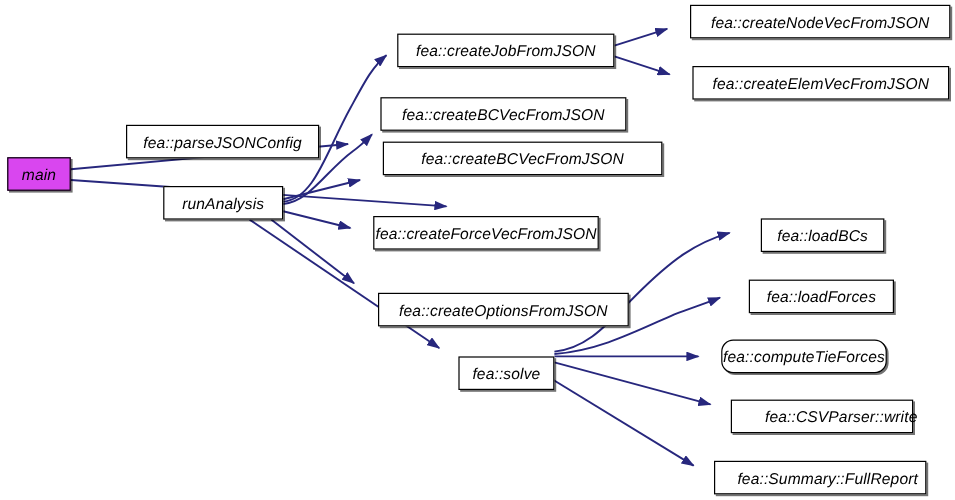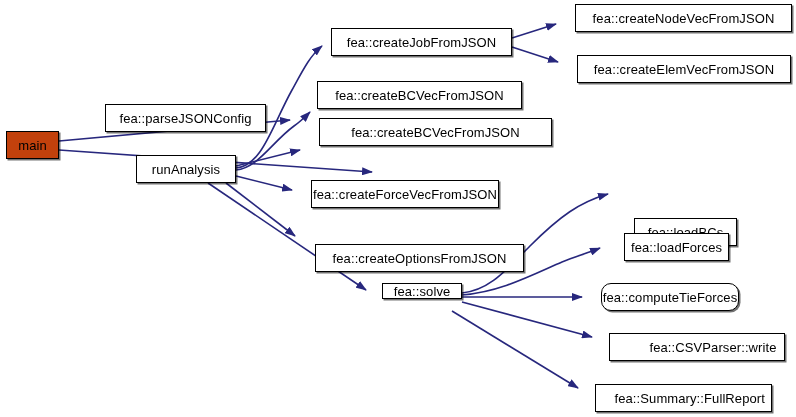--- a/index.html
+++ b/index.html
@@ -35,26 +35,27 @@
     font-size: 13px;
     line-height: 1;
     display: flex;
     align-items: center;
     justify-content: center;
     white-space: nowrap;
     letter-spacing: 0.1px;
     box-shadow: 1.5px 1.5px 0 rgba(0,0,0,0.55);
   }
   .node.current {
-    background: #c2410c;
+    background: #d946ef;
     text-align: center;
   }
   .node-label {
     display: block;
     padding: 0 6px;
+    font-style: italic;
   }
 </style>
 </head>
 <body>
 
 <div id="graph-canvas">
   <svg id="edge-layer" viewBox="0 0 796 417" xmlns="http://www.w3.org/2000/svg">
     <defs>
       <marker id="arrowhead" markerWidth="11" markerHeight="8" refX="10" refY="4" orient="auto" markerUnits="userSpaceOnUse">
         <path d="M0,0 L11,4 L0,8 z" fill="#27277d"></path>
@@ -96,38 +97,38 @@
       </div>
       <div class="node" style="left: 319px; top: 118px; width: 233px; height: 28px;">
         <span class="node-label">fea::createBCVecFromJSON</span>
       </div>
       <div class="node" style="left: 311px; top: 180px; width: 188px; height: 28px;">
         <span class="node-label">fea::createForceVecFromJSON</span>
       </div>
       <div class="node" style="left: 315px; top: 244px; width: 209px; height: 28px;">
         <span class="node-label">fea::createOptionsFromJSON</span>
       </div>
-      <div class="node" style="left: 382px; top: 283px; width: 80px; height: 16px;">
+      <div class="node" style="left: 382px; top: 297px; width: 80px; height: 28px;">
         <span class="node-label">fea::solve</span>
       </div>
       <div class="node" style="left: 575px; top: 4px; width: 217px; height: 28px;">
         <span class="node-label">fea::createNodeVecFromJSON</span>
       </div>
       <div class="node" style="left: 577px; top: 55px; width: 214px; height: 28px;">
         <span class="node-label">fea::createElemVecFromJSON</span>
       </div>
-      <div class="node" style="left: 634px; top: 182px; width: 103px; height: 28px; margin-top: 36px;">
+      <div class="node" style="left: 634px; top: 182px; width: 103px; height: 28px;">
         <span class="node-label">fea::loadBCs</span>
       </div>
-      <div class="node" style="left: 624px; top: 233px; width: 105px; height: 28px;">
+      <div class="node" style="left: 624px; top: 233px; width: 121px; height: 28px;">
         <span class="node-label">fea::loadForces</span>
       </div>
       <div class="node" style="left: 601px; top: 283px; width: 138px; height: 28px; border-radius: 10px;">
         <span class="node-label">fea::computeTieForces</span>
       </div>
-      <div class="node" style="left: 609px; top: 333px; width: 176px; height: 28px; padding-left: 32px;">
+      <div class="node" style="left: 609px; top: 333px; width: 152px; height: 28px; padding-left: 32px;">
         <span class="node-label">fea::CSVParser::write</span>
       </div>
       <div class="node" style="left: 595px; top: 384px; width: 177px; height: 28px; justify-content: flex-end;">
         <span class="node-label">fea::Summary::FullReport</span>
       </div>
     </div>
 </div>
 
 </body></html>

